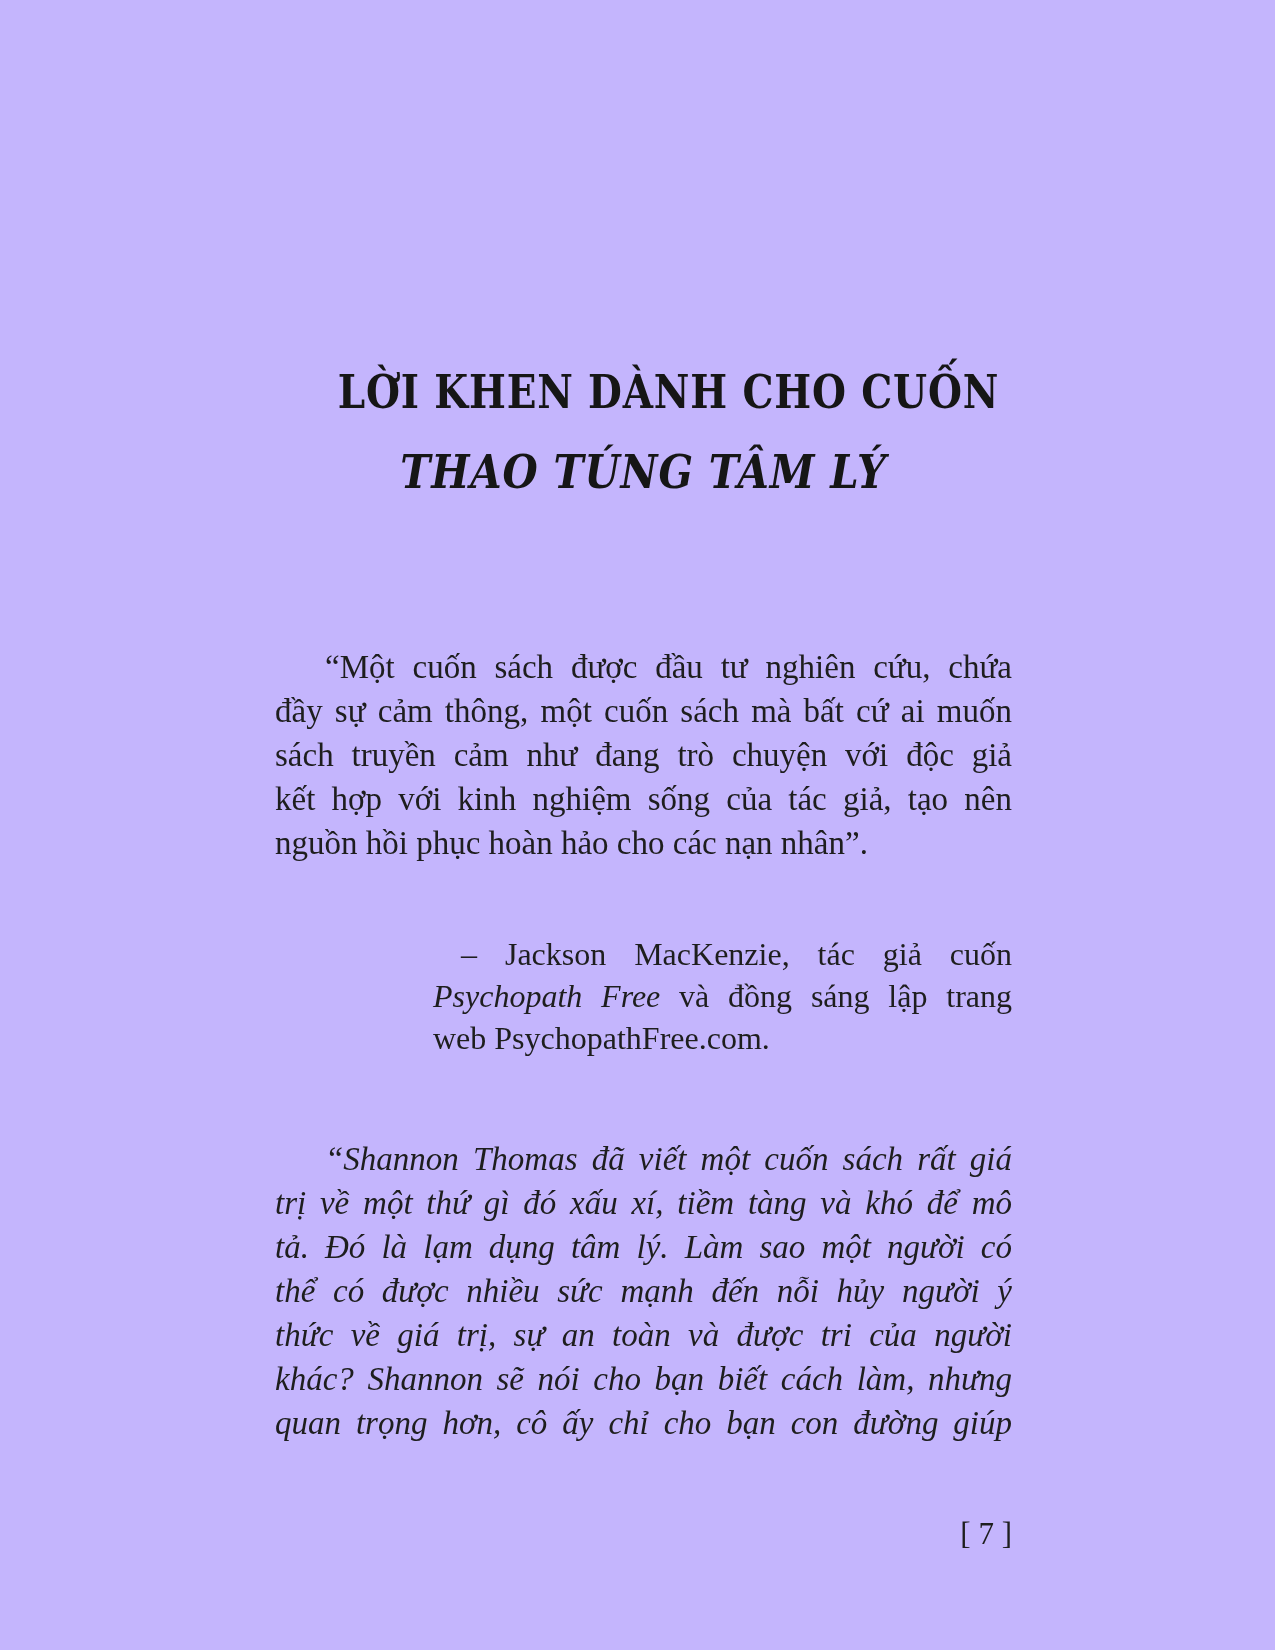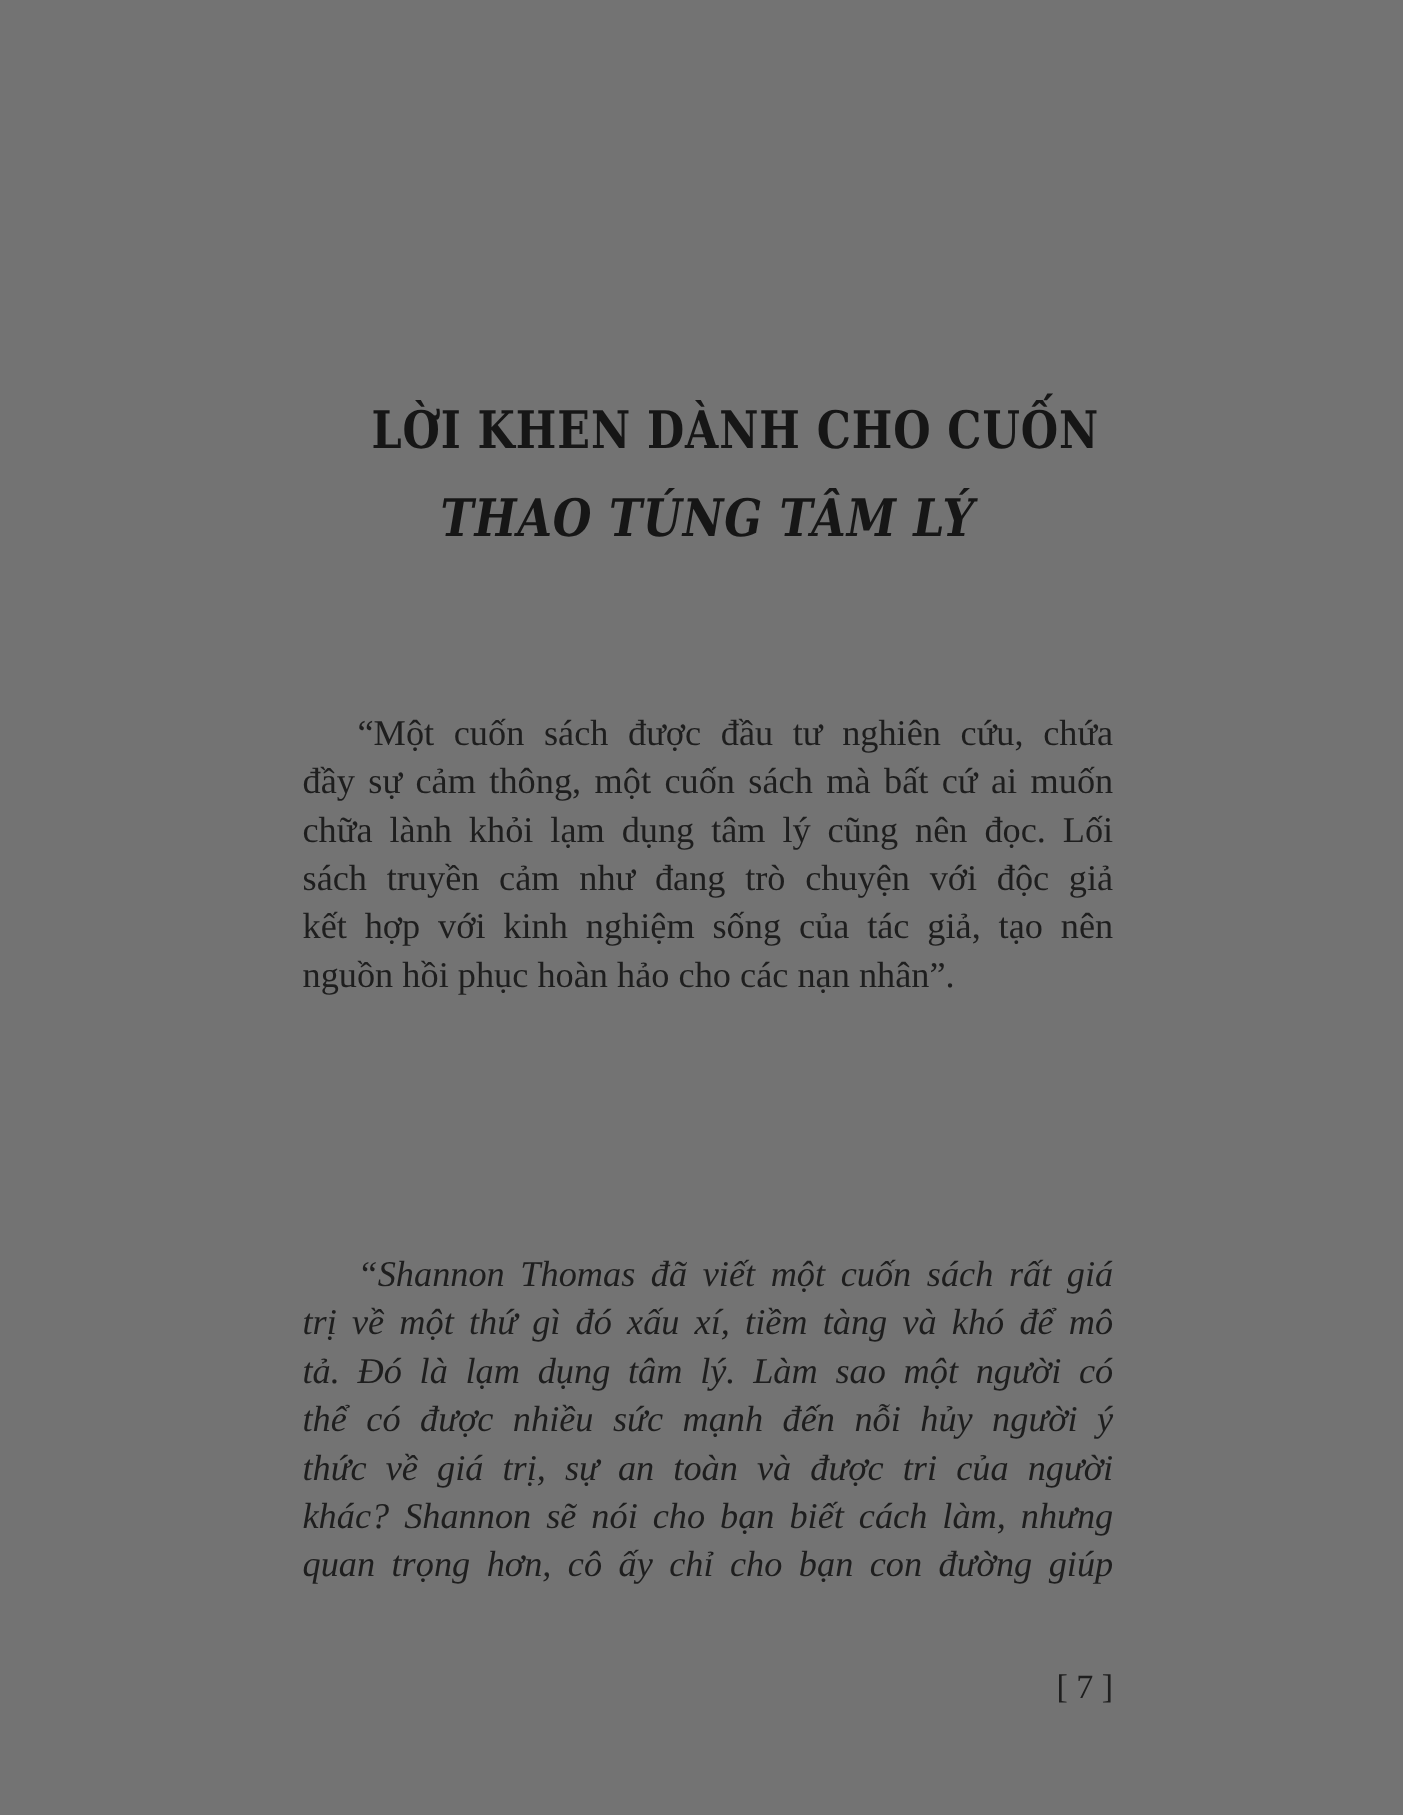--- a/index.html
+++ b/index.html
@@ -4,21 +4,21 @@
 <style>
   html, body {
     margin: 0;
     padding: 0;
     background: #ffffff;
   }
   .page {
     position: relative;
     width: 1275px;
     height: 1650px;
-    background: #737373;
+    background: #c4b5fd;
     color: #1e1e1e;
     font-family: "Liberation Serif", serif;
     overflow: hidden;
   }
 
   
   .title-block {
     position: absolute;
     top: 352px;
     left: 275px;
@@ -108,26 +108,30 @@
 <div class="page">
 
   <div class="title-block">
     <div class="title-line1">LỜI KHEN DÀNH CHO CUỐN</div>
     <div class="title-line2">THAO TÚNG TÂM LÝ</div>
   </div>
 
   <div class="quote quote1">
     <div class="bodyline first">“Một cuốn sách được đầu tư nghiên cứu, chứa</div>
     <div class="bodyline">đầy sự cảm thông, một cuốn sách mà bất cứ ai muốn</div>
-    <div class="bodyline">chữa lành khỏi lạm dụng tâm lý cũng nên đọc. Lối</div>
     <div class="bodyline">sách truyền cảm như đang trò chuyện với độc giả</div>
     <div class="bodyline">kết hợp với kinh nghiệm sống của tác giả, tạo nên</div>
     <div class="bodyline lastline">nguồn hồi phục hoàn hảo cho các nạn nhân”.</div>
   </div>
 
+  <div class="attribution">
+    <div class="attr-line first">– Jackson MacKenzie, tác giả cuốn</div>
+    <div class="attr-line"><span class="italic">Psychopath Free</span><span> và đồng sáng lập trang</span></div>
+    <div class="attr-line lastline">web PsychopathFree.com.</div>
+  </div>
 
   <div class="quote quote2">
     <div class="bodyline first">“Shannon Thomas đã viết một cuốn sách rất giá</div>
     <div class="bodyline">trị về một thứ gì đó xấu xí, tiềm tàng và khó để mô</div>
     <div class="bodyline">tả. Đó là lạm dụng tâm lý. Làm sao một người có</div>
     <div class="bodyline">thể có được nhiều sức mạnh đến nỗi hủy người ý</div>
     <div class="bodyline">thức về giá trị, sự an toàn và được tri của người</div>
     <div class="bodyline">khác? Shannon sẽ nói cho bạn biết cách làm, nhưng</div>
     <div class="bodyline">quan trọng hơn, cô ấy chỉ cho bạn con đường giúp</div>
   </div>

